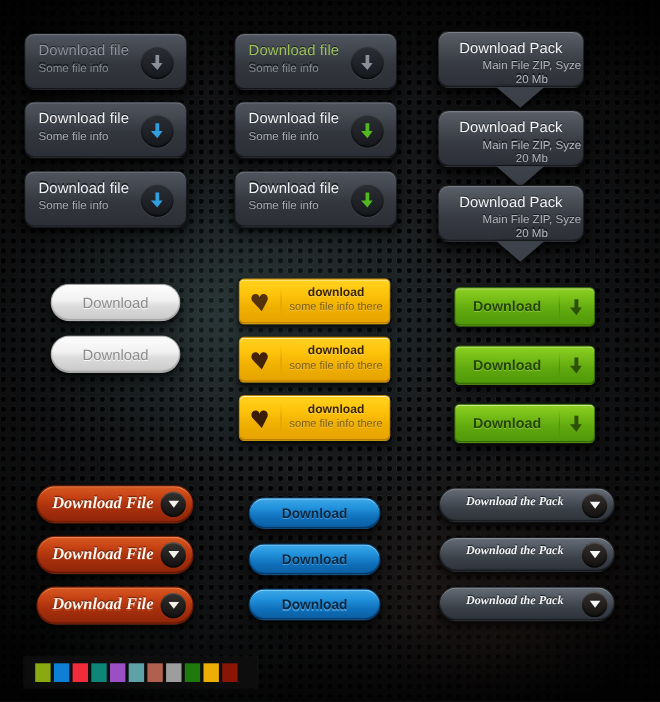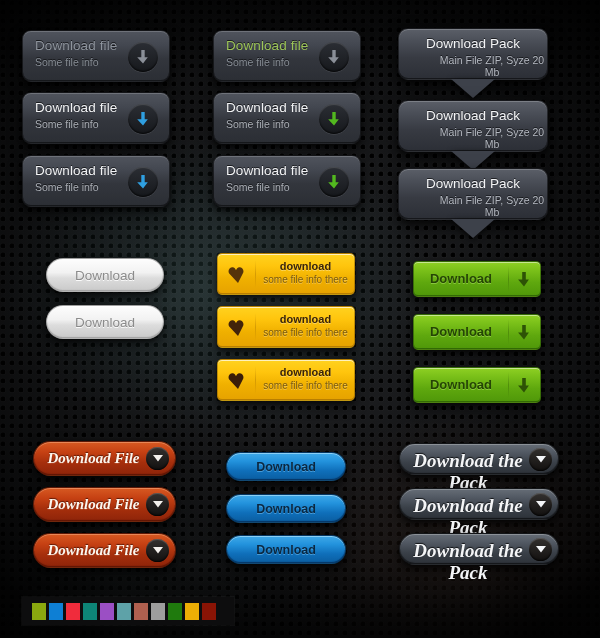--- a/index.html
+++ b/index.html
@@ -76,21 +76,21 @@
     position:absolute;right:11px;top:11px;width:30px;height:30px;border-radius:50%;
     background:linear-gradient(180deg,#2b2e34,#16181c);
     box-shadow:inset 0 1px 1px rgba(255,255,255,.16), inset 0 -1px 2px rgba(0,0,0,.8),
       0 1px 0 rgba(255,255,255,.08);
     display:flex;align-items:center;justify-content:center;
   }
   .arrow-sm{display:block;}
 
   
   .packbtn{
-    position:absolute;width:150px;height:52px;border-radius:10px;
+    position:absolute;width:133px;height:52px;border-radius:10px;
     background:linear-gradient(180deg,#5b5f68 0%,#4a4e57 25%,#373a42 58%,#2c2f36 100%);
     box-shadow:
       inset 0 1px 0 rgba(255,255,255,.2),
       inset 0 -1px 0 rgba(0,0,0,.5),
       0 3px 6px rgba(0,0,0,.55),
       0 8px 18px rgba(0,0,0,.5);
     border:1px solid rgba(0,0,0,.5);
     box-sizing:border-box;text-align:center;
   }
   .packbtn .p1{position:absolute;left:0;right:0;top:7px;font-size:13.5px;color:#f3f4f6;text-shadow:0 -1px 0 rgba(0,0,0,.6);}
@@ -206,21 +206,21 @@
     box-shadow:
       inset 0 1px 0 rgba(255,255,255,.25),
       inset 0 -1px 1px rgba(0,0,0,.6),
       0 2px 4px rgba(0,0,0,.6),
       0 6px 14px rgba(0,0,0,.5);
     border:1px solid rgba(0,0,0,.6);box-sizing:border-box;
   }
   .slatepill .slab{
     position:absolute;left:10px;right:32px;top:6px;text-align:center;
     font-family:"Liberation Serif", serif;font-style:italic;font-weight:bold;
-    font-size:19px;color:#f4f5f7;text-shadow:0 -1px 1px rgba(0,0,0,.8);
+    font-size:11px;color:#f4f5f7;text-shadow:0 -1px 1px rgba(0,0,0,.8);
   }
 
   
   .palette{
     position:absolute;left:22px;top:597px;width:202px;height:28px;
     background:#0d0d0e;display:flex;align-items:center;padding-left:10px;gap:3px;
     box-shadow:0 0 0 1px rgba(255,255,255,.04);
   }
   .sw{width:14px;height:17px;}
 </style>

